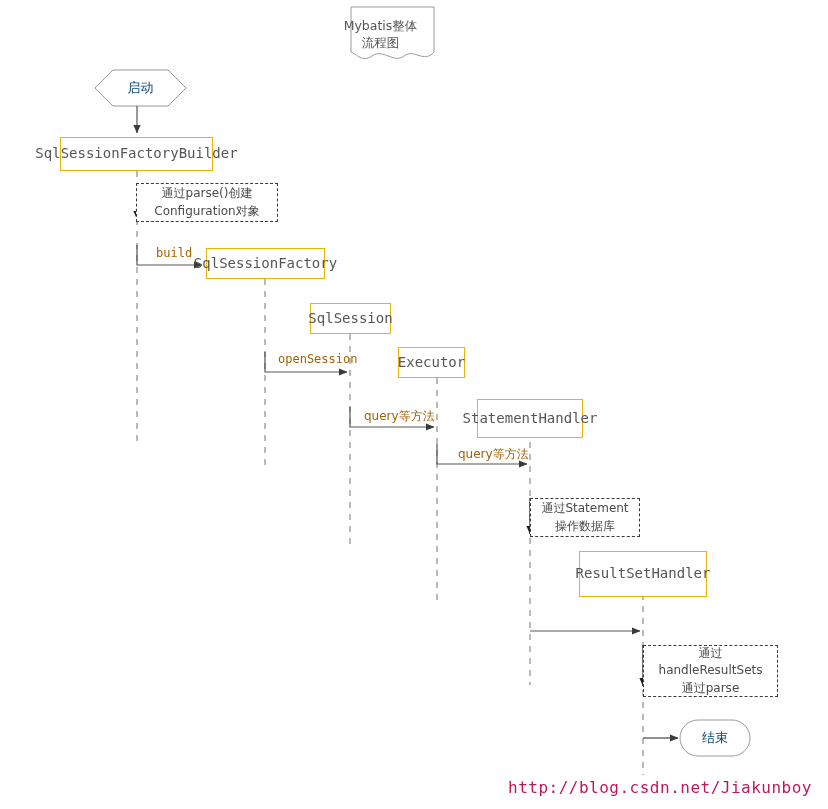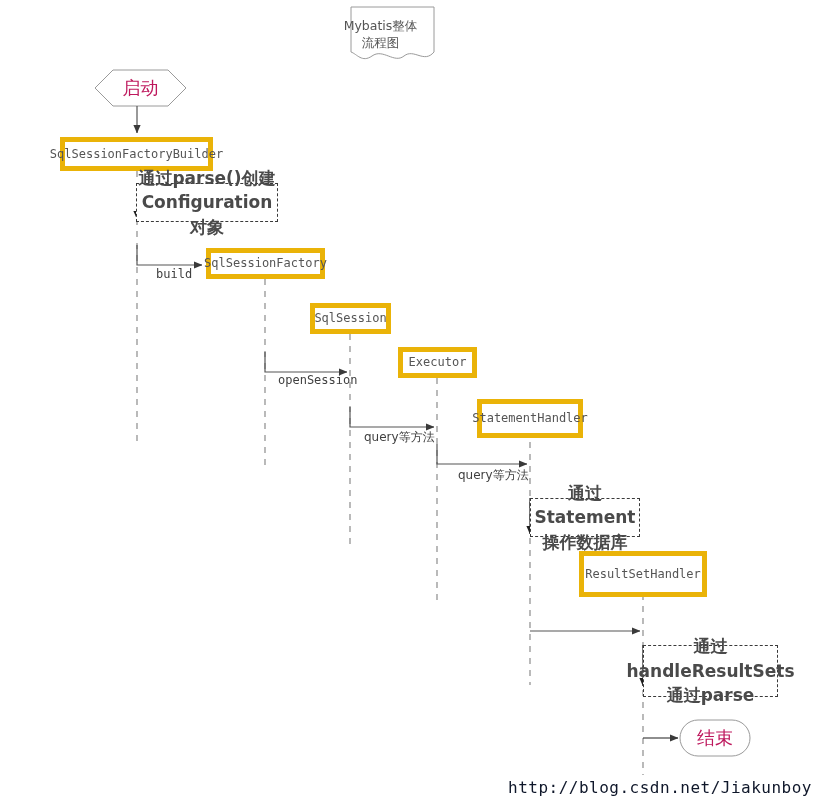--- a/index.html
+++ b/index.html
@@ -23,53 +23,51 @@
     height: 809px;
   }
   .node {
     position: absolute;
     box-sizing: border-box;
     display: flex;
     align-items: center;
     justify-content: center;
     text-align: center;
     background: #ffffff;
-    border: 5px solid #eab308;
+    border: 1px solid #eab308;
     color: #555555;
     font-family: "DejaVu Sans Mono", "Liberation Mono", monospace;
-    font-size: 12px;
+    font-size: 14px;
     line-height: 1.25;
     letter-spacing: 0px;
     white-space: nowrap;
   }
   .label {
     position: absolute;
-    color: #404040;
+    color: #a16207;
     font-family: "DejaVu Sans Mono", "Liberation Mono", monospace;
     font-size: 12px;
     white-space: nowrap;
     background: transparent;
-    margin-top: 21px;
   }
   .note {
     position: absolute;
     box-sizing: border-box;
     border: 1px dashed #3a3a3a;
     background: #ffffff;
     color: #4a4a4a;
     font-family: "DejaVu Sans Mono", "Liberation Mono", monospace;
-    font-size: 17px;
+    font-size: 12px;
     line-height: 1.45;
     text-align: center;
     display: flex;
     flex-direction: column;
     align-items: center;
     justify-content: center;
     white-space: pre-line;
-    font-weight: bold;
   }
   .title-box {
     position: absolute;
     box-sizing: border-box;
     color: #555555;
     font-family: "DejaVu Sans Mono", "Liberation Mono", monospace;
     font-size: 12.5px;
     line-height: 1.35;
     text-align: center;
     white-space: pre-line;
@@ -77,29 +75,29 @@
     align-items: center;
     justify-content: center;
     padding-bottom: 8px;
   }
   .hexagon-label, .terminator-label {
     position: absolute;
     display: flex;
     align-items: center;
     justify-content: center;
     font-family: "DejaVu Sans", "Liberation Sans", sans-serif;
-    font-size: 18px;
+    font-size: 13px;
+    color: #0c4a6e;
+    pointer-events: none;
+  }
+  .watermark {
+    position: absolute;
+    font-family: "DejaVu Sans Mono", "Liberation Mono", monospace;
+    font-size: 16px;
     color: #be185d;
-    pointer-events: none;
-  }
-  .watermark {
-    position: absolute;
-    font-family: "DejaVu Sans Mono", "Liberation Mono", monospace;
-    font-size: 16px;
-    color: #0f172a;
     letter-spacing: 0.5px;
     white-space: nowrap;
     text-align: right;
   }
   .cjk {
     font-family: "DejaVu Sans", "Liberation Sans", sans-serif;
   }
 </style>
 </head>
 <body>
@@ -163,21 +161,21 @@
 </div>
 
 <div class="node" style="left:206px; top:248px; width:119px; height:31px;text-align:right;">
   <span>SqlSessionFactory</span>
 </div>
 
 <div class="node" style="left:310px; top:303px; width:81px; height:31px;">
   <span>SqlSession</span>
 </div>
 
-<div class="node" style="left:398px; top:347px; width:79px; height:31px;">
+<div class="node" style="left:398px; top:347px; width:67px; height:31px;">
   <span>Executor</span>
 </div>
 
 <div class="node" style="left:477px; top:399px; width:106px; height:39px;">
   <span>StatementHandler</span>
 </div>
 
 <div class="node" style="left:579px; top:551px; width:128px; height:46px;">
   <span>ResultSetHandler</span>
 </div>

